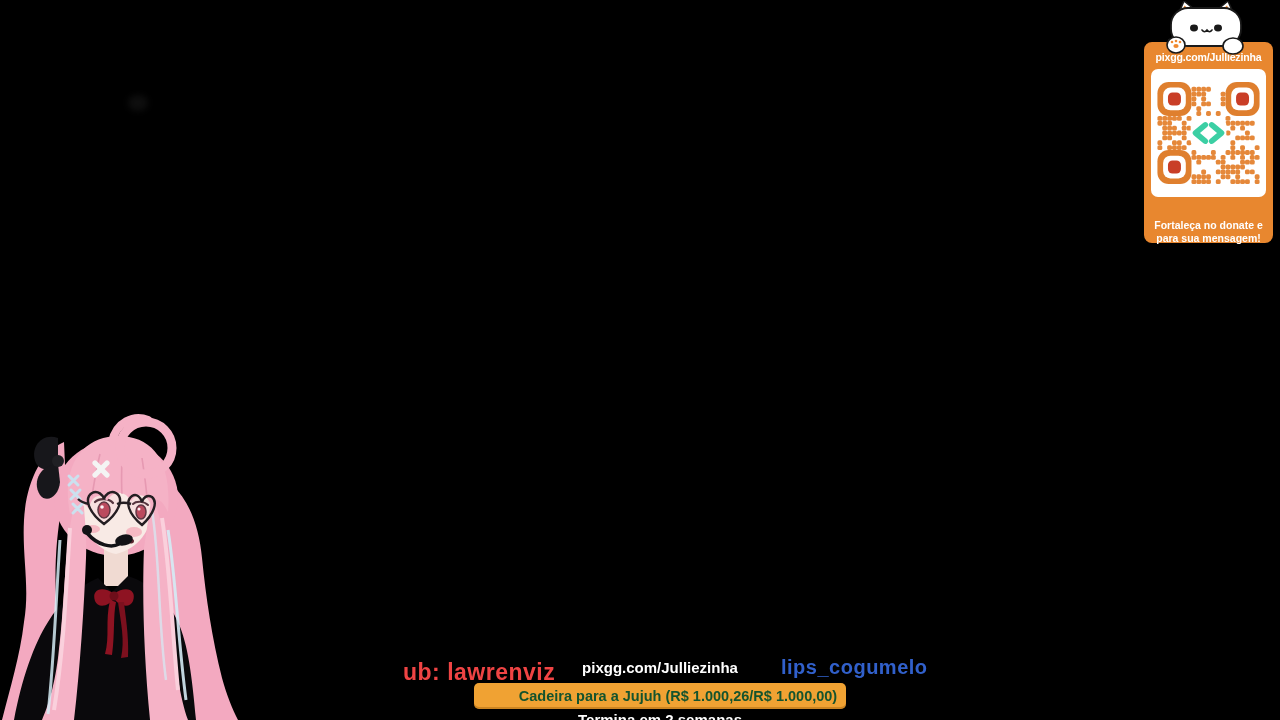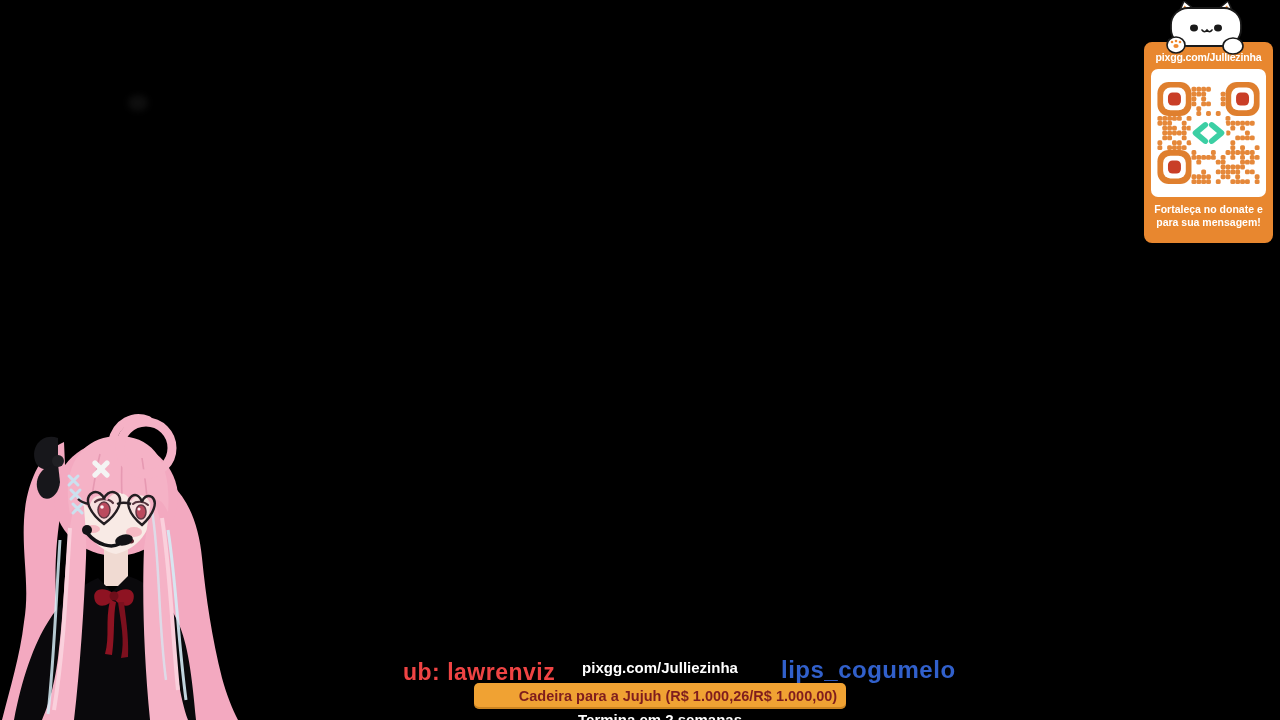--- a/index.html
+++ b/index.html
@@ -9,44 +9,44 @@
 
   
   .donation-panel{left:1144px;top:42px;width:129px;height:201px;
     background:#E8872F;border-radius:8px;z-index:2;
     box-shadow:0 0 0 1px rgba(0,0,0,.25);}
   .donation-title{margin-top:9px;text-align:center;color:#fff;
     font-size:10.6px;font-weight:bold;letter-spacing:-.2px;}
   .qr-box{width:115px;height:128px;margin:6px auto 0;background:#fff;
     border-radius:7px;display:flex;align-items:center;justify-content:center;}
   .qr-box svg{width:107px;height:120px;}
-  .donation-footer{margin-top:6px;text-align:center;color:#fff;
+  .donation-footer{margin-top:22px;text-align:center;color:#fff;
     font-size:10.5px;font-weight:bold;line-height:13px;}
   .cat{left:1164px;top:1px;width:86px;height:54px;z-index:3;}
 
   
   .smudge{left:128px;top:95px;width:20px;height:16px;background:#0e0e0e;
     border-radius:50%;filter:blur(3px);}
 
   
   .character{left:0;top:408px;width:242px;height:312px;z-index:1;}
 
   
   .ticker-left{left:403px;top:659px;font-size:23px;font-weight:bold;
     color:#ef4444;letter-spacing:.5px;}
   .ticker-center{left:660px;top:659px;transform:translateX(-50%);
     font-size:15px;font-weight:bold;color:#fff;white-space:nowrap;}
-  .ticker-right{left:781px;top:656px;font-size:24px;font-weight:bold;
+  .ticker-right{left:781px;top:656px;font-size:20px;font-weight:bold;
     color:#3160CB;letter-spacing:.5px;}
 
   
   .goal-bar{left:474px;top:683px;width:372px;height:26px;background:#F0A233;
     border-radius:5px;z-index:2;box-shadow:inset 0 -2px 0 rgba(140,80,0,.35);
     display:flex;align-items:center;justify-content:center;}
-  .goal-label{color:#7f1d1d;font-size:14.5px;font-weight:bold;white-space:nowrap;margin-left:36px;}
+  .goal-label{color:#14532d;font-size:14.5px;font-weight:bold;white-space:nowrap;margin-left:36px;}
   .goal-deadline{left:660px;top:711px;transform:translateX(-50%);
     font-size:15px;font-weight:bold;color:#fff;white-space:nowrap;}
 </style>
 </head>
 <body>
 
 <div class="abs smudge"></div>
 
 <svg class="abs cat" viewBox="0 0 86 54">
 

